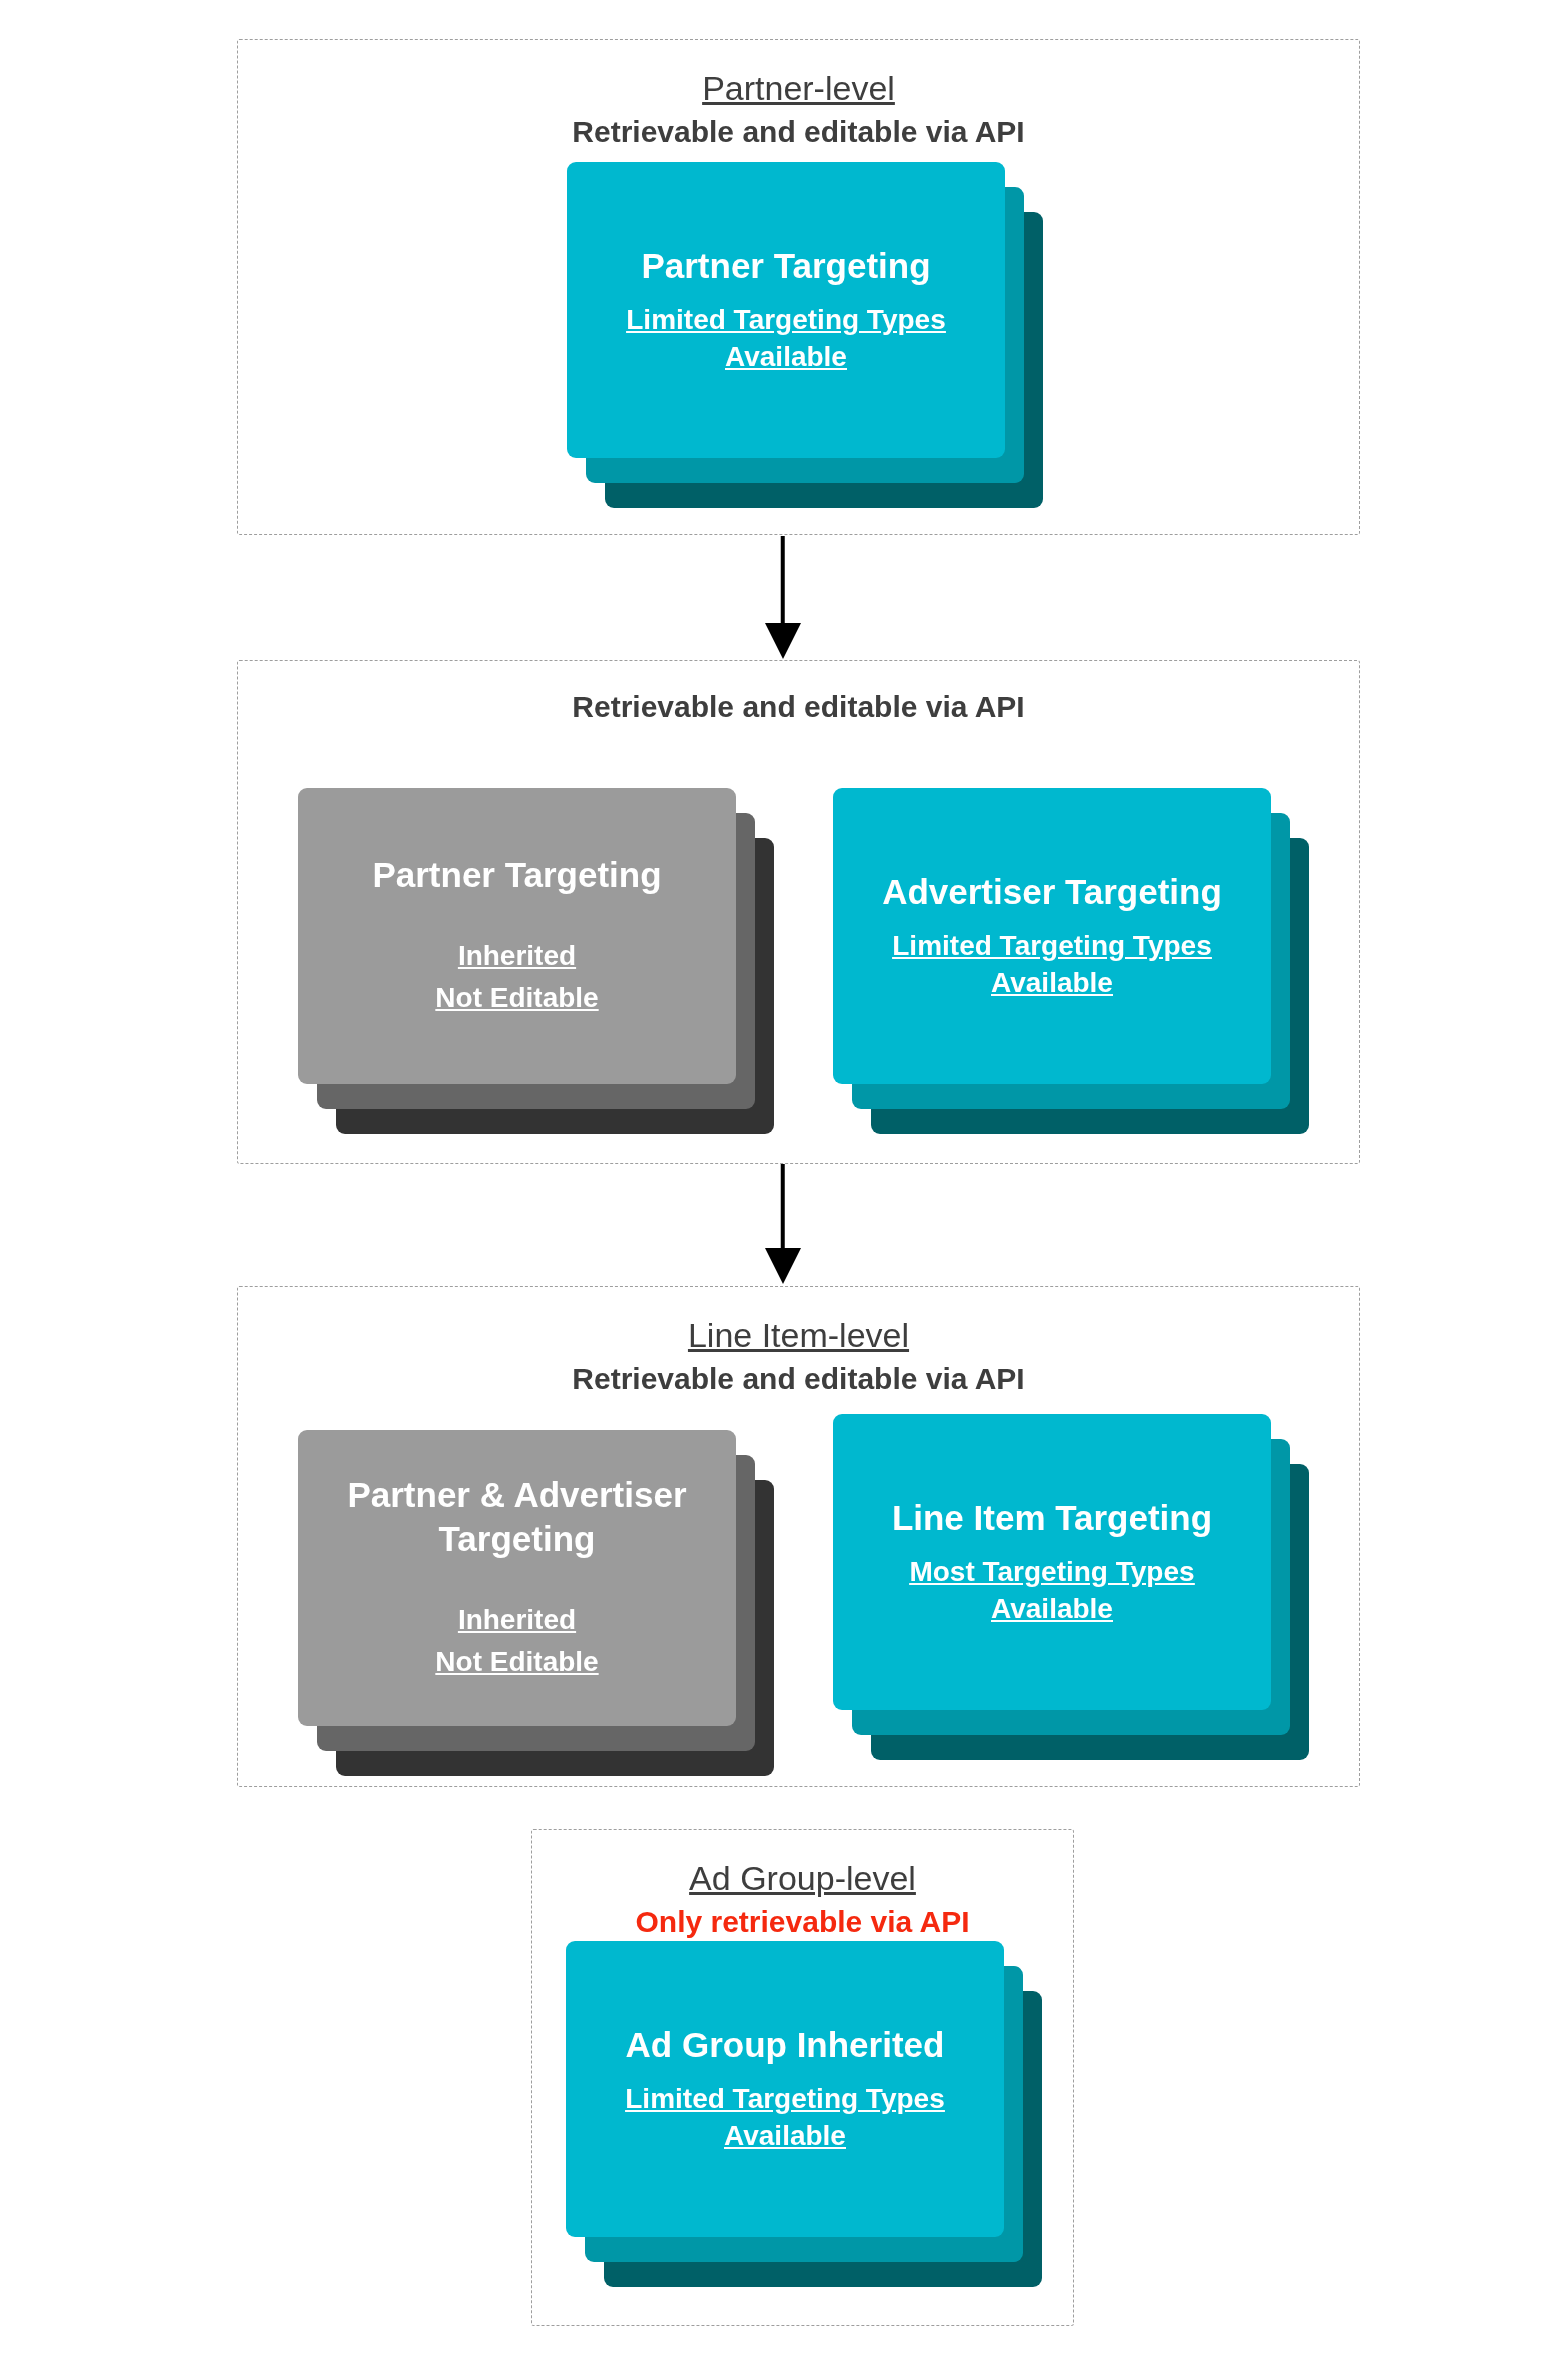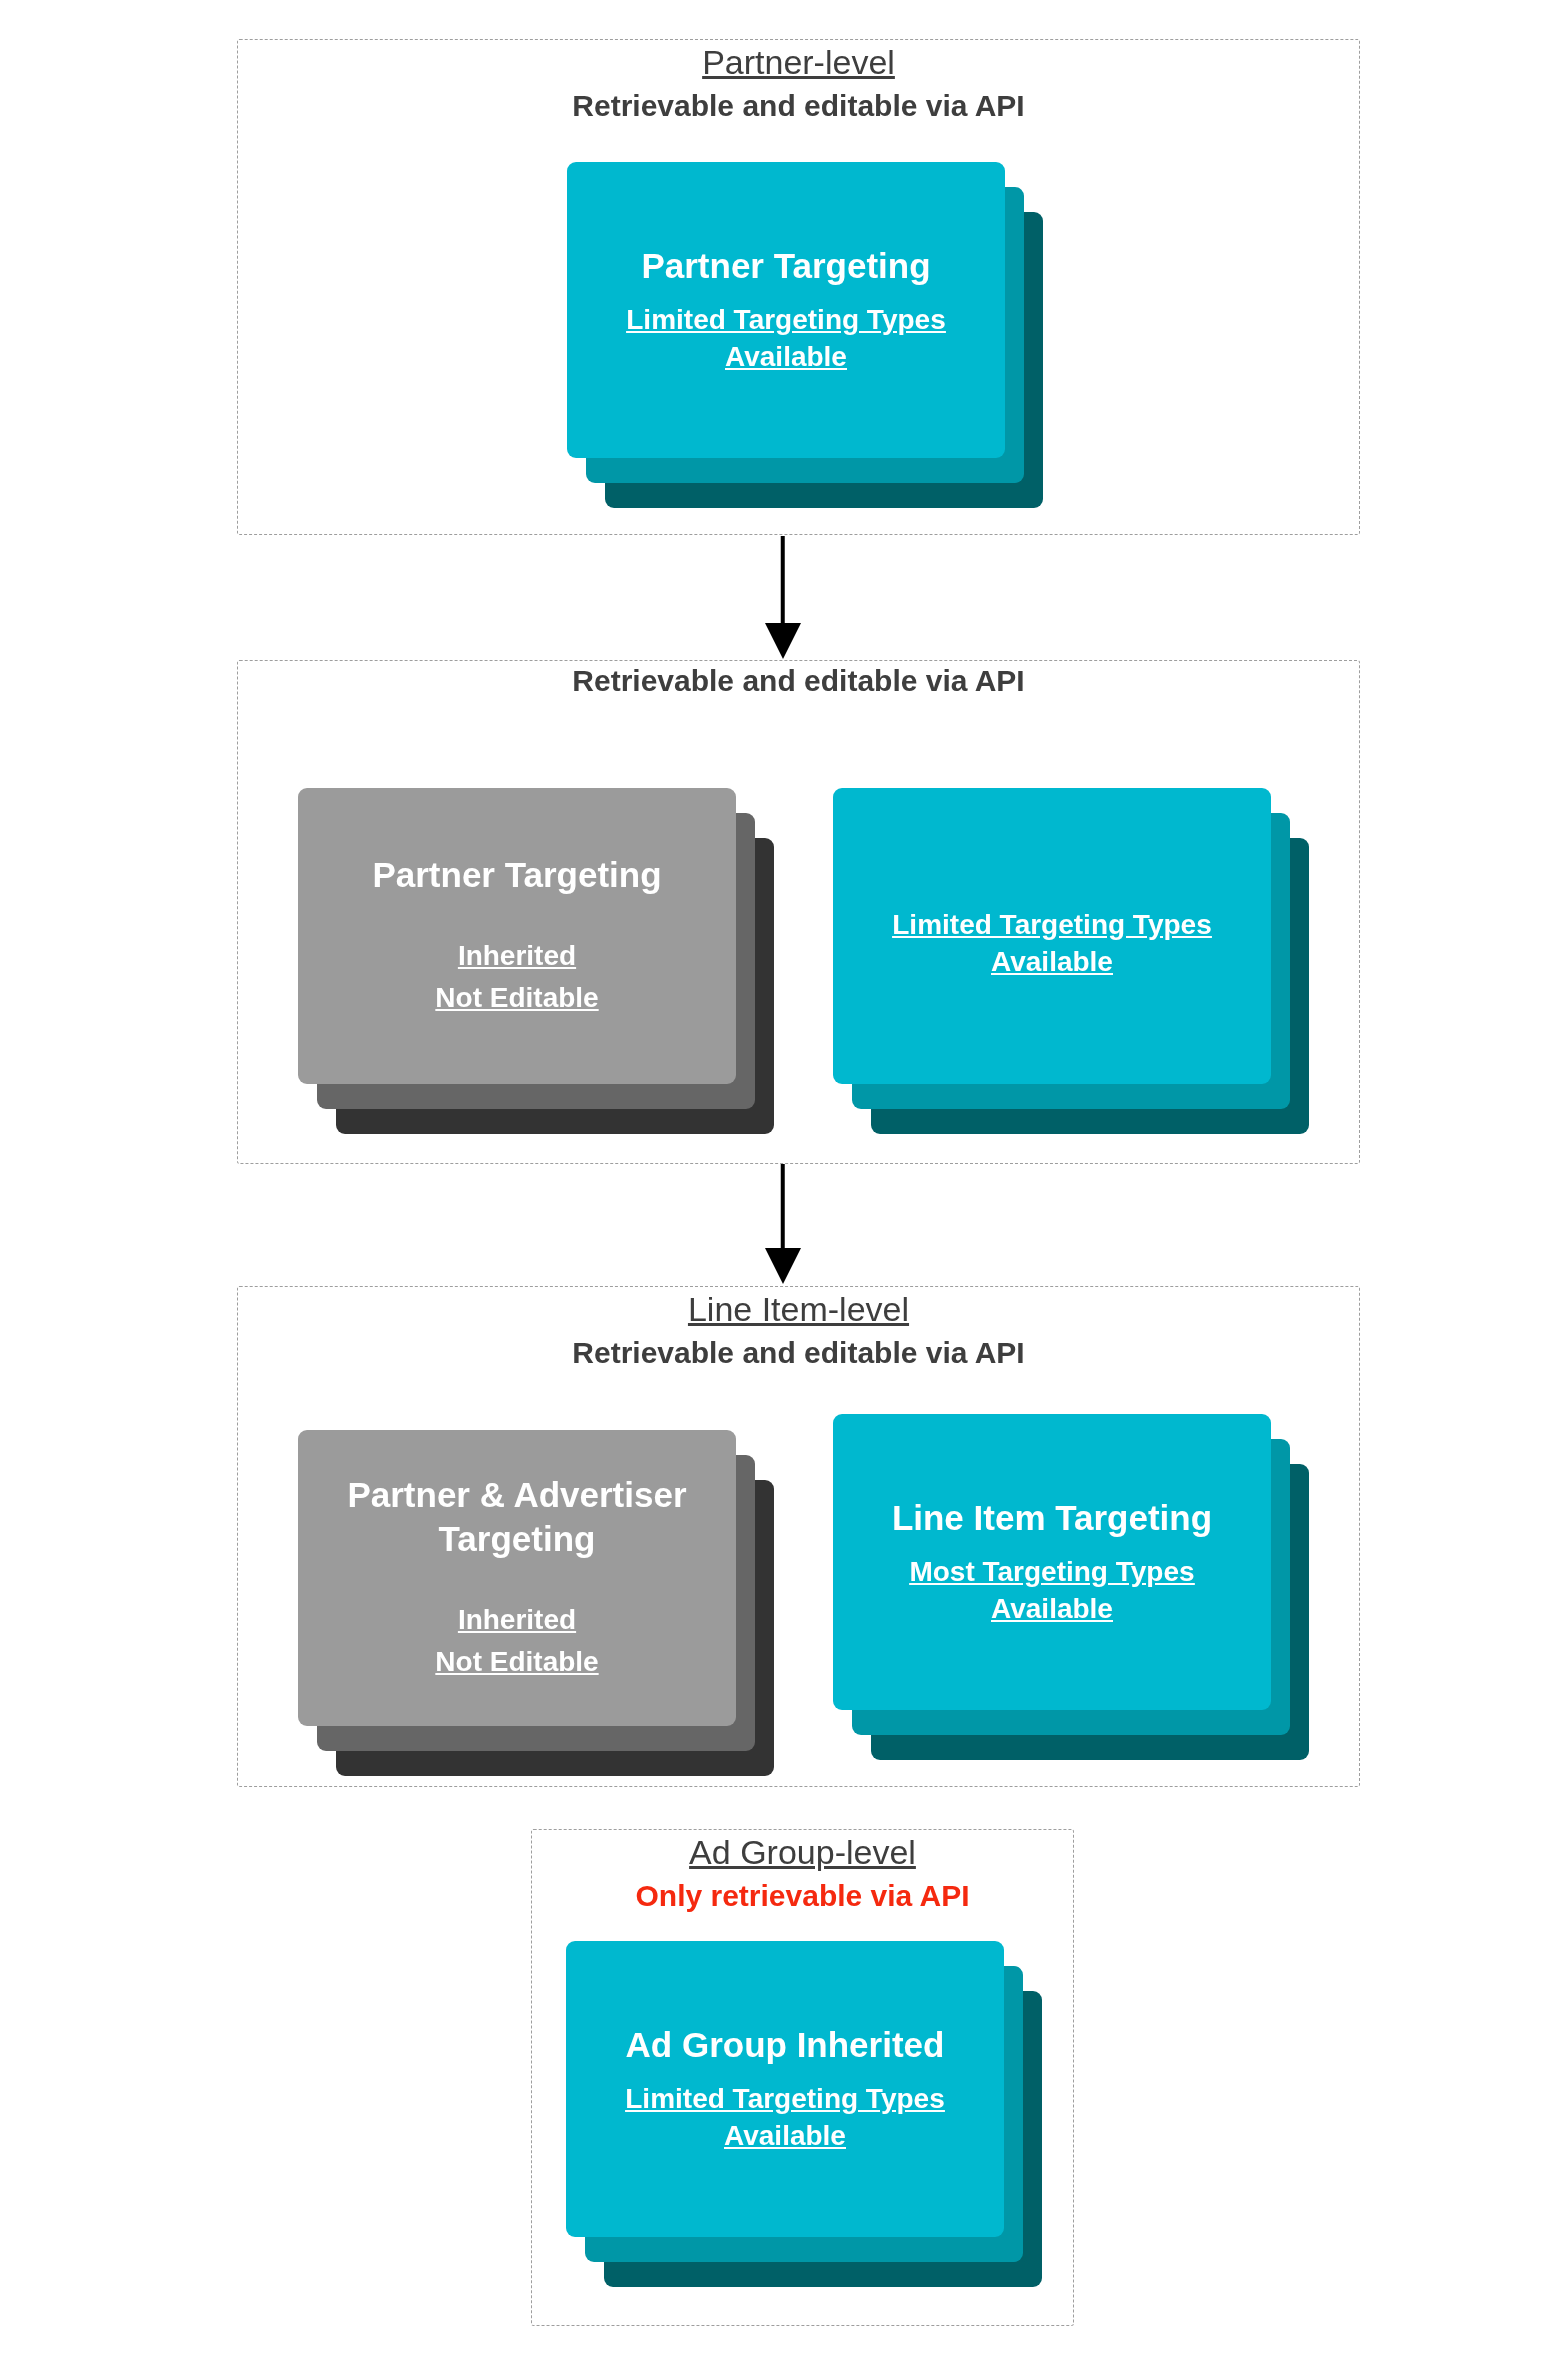--- a/index.html
+++ b/index.html
@@ -17,21 +17,21 @@
     border-radius:2.7px;
     background:#ffffff;
     box-sizing:border-box;
   }
   .sec1{left:237px;top:39px;width:1123px;height:496px;}
   .sec2{left:237px;top:660px;width:1123px;height:504px;}
   .sec3{left:237px;top:1286px;width:1123px;height:501px;}
   .sec4{left:531px;top:1829px;width:543px;height:497px;}
 
   .sec-head{
-    position:absolute;left:0;right:0;top:0;
+    position:absolute;left:0;right:0;top:26px;
     text-align:center;
     color:var(--heading-text,#3e3e3e);
   }
   .sec-head .line1{
     display:block;
     font-size:34px;font-weight:400;
     text-decoration:underline;
     line-height:1.35;
   }
   .sec-head .line2{
@@ -144,20 +144,21 @@
         <div class="card-sub">
           <span>Inherited</span>
           <span>Not Editable</span>
         </div>
       </div>
     </div>
     <div class="stack teal stack-b">
       <div class="layer l2"></div>
       <div class="layer l1"></div>
       <div class="card">
+        <div class="card-title">Advertiser Targeting</div>
         <div class="card-sub sub-underline">
           <span>Limited Targeting Types</span>
           <span>Available</span>
         </div>
       </div>
     </div>
   </div>
 
   <div class="arrow arrow2">
     <div class="shaft"></div>

